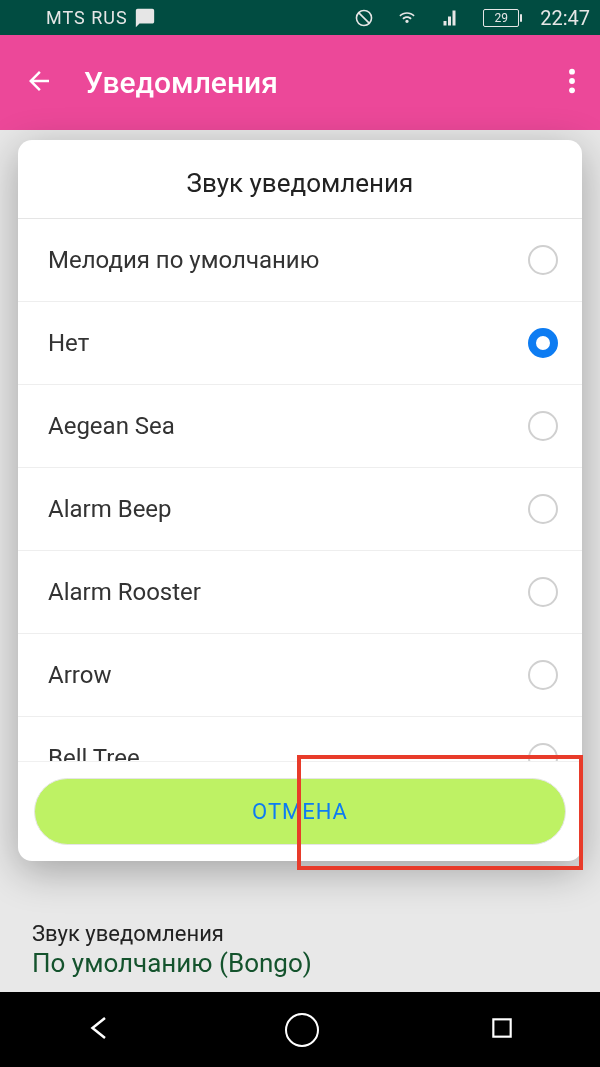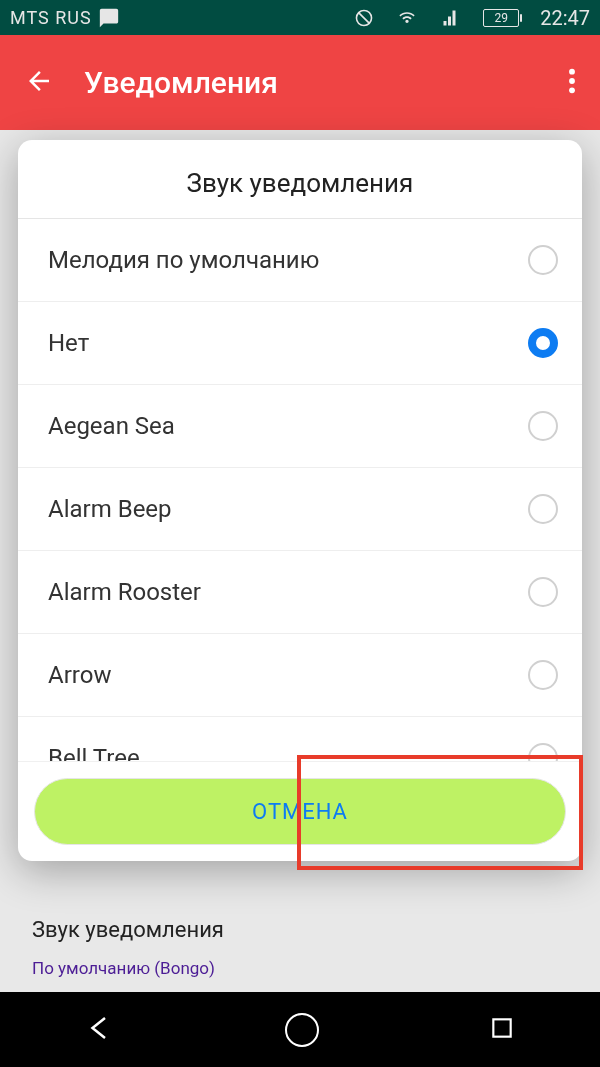--- a/index.html
+++ b/index.html
@@ -7,45 +7,45 @@
 
     .statusbar {
       height: 35px;
       background: #014c41;
       color: #e6e6e6;
       display: flex;
       align-items: center;
       padding: 0 10px;
       font-size: 18px;
     }
-    .statusbar .left { display: flex; align-items: center; gap: 6px; letter-spacing: 1px; }
+    .statusbar .left { display: flex; align-items: center; gap: 6px; letter-spacing: 1px; margin-left: 36px; }
     .statusbar .right { margin-left: auto; display: flex; align-items: center; gap: 21px; }
     .statusbar svg { fill: #e6e6e6; }
 
     .appbar {
       height: 95px;
-      background: #ef4444;
+      background: #ec4899;
       color: #fff;
       display: flex;
       align-items: center;
       padding: 0 18px;
     }
     .appbar .back { padding: 6px; }
     .appbar .title { font-size: 30px; font-weight: 500; margin-left: 24px; }
     .appbar .menu { margin-left: auto; padding: 6px; }
     .appbar svg { fill: #fff; }
 
     .background-setting {
       position: absolute;
       bottom: 75px;
       left: 0; right: 0;
       padding: 12px 32px 14px;
     }
     .background-setting .t { font-size: 22px; color: #222; }
-    .background-setting .s { font-size: 17px; color: #4c1d95; margin-top: 16px; }
+    .background-setting .s { font-size: 26px; color: #14532d; margin-top: 2px; }
 
     .dialog {
       position: absolute;
       top: 140px;
       left: 18px; right: 18px;
       background: #fff;
       border-radius: 14px;
       box-shadow: 0 10px 40px rgba(0,0,0,0.3);
       overflow: hidden;
     }

